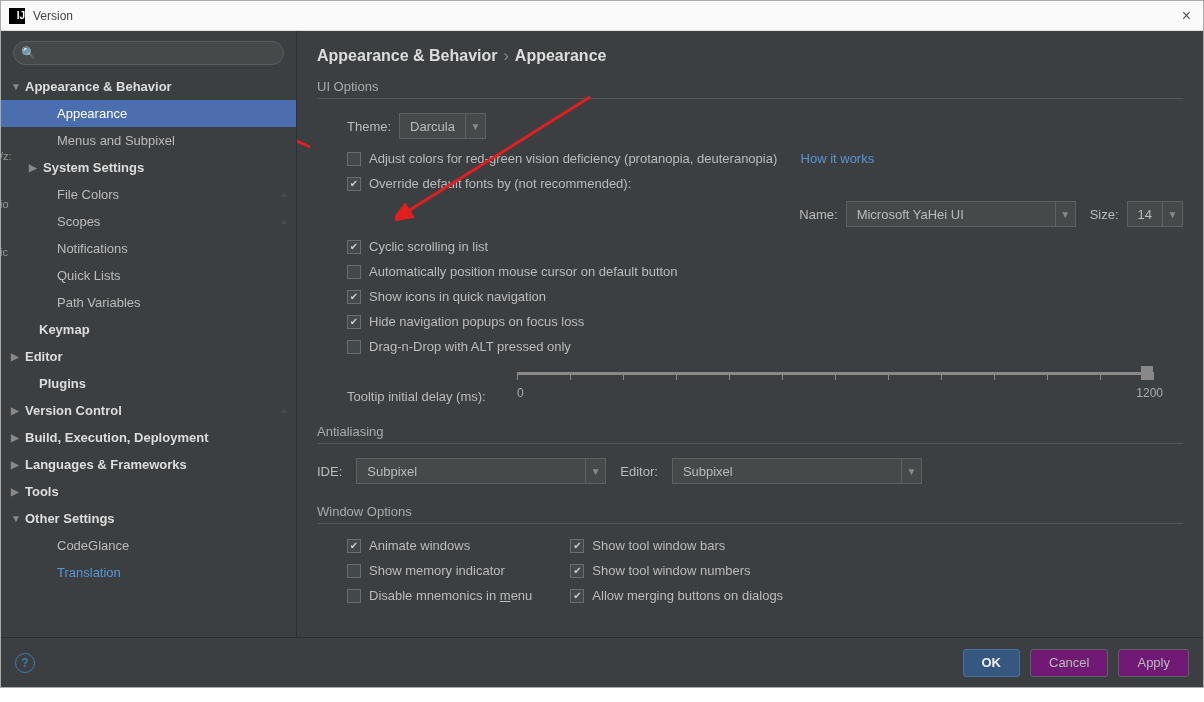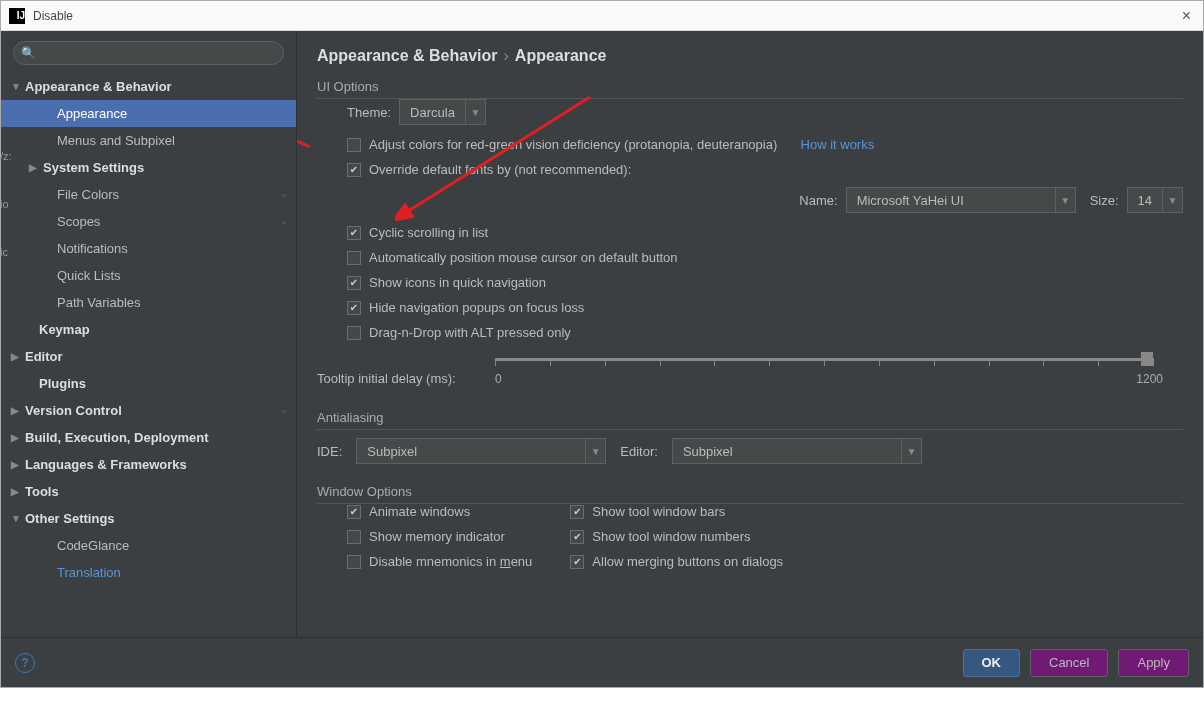--- a/index.html
+++ b/index.html
@@ -18,31 +18,31 @@
   .tree-item { display: flex; align-items: center; height: 27px; padding-left: 10px; cursor: pointer; color: #bbb; position:relative;}
   .tree-item.bold { font-weight: bold; color: #ddd; }
   .tree-item.selected { background: #4b6eaf; color: #fff; }
   .tree-item .arrow { width: 14px; display: inline-block; font-size: 10px; color: #888;}
   .tree-item .badge { position:absolute; right:10px; font-size:11px; color:#666;}
   .indent-1 { padding-left: 38px; }
   .indent-2 { padding-left: 56px; }
   .main { flex: 1; padding: 16px 20px; overflow: auto; color: #bbb; position:relative;}
   .breadcrumb { font-size: 16px; font-weight: bold; color: #ddd; margin-bottom: 14px; display:flex; align-items:center; gap:6px;}
   .breadcrumb .sep { color: #888; font-weight: normal;}
-  .section-title { font-size: 13px; color: #aaa; border-bottom: 1px solid #555; padding-bottom: 4px; }
+  .section-title { font-size: 13px; color: #aaa; border-bottom: 1px solid #555; padding-bottom: 4px; margin-bottom: 14px;}
   .row { display: flex; align-items: center; margin-bottom: 12px; font-size: 13px;}
   .ind { margin-left: 30px;}
   .check { display: flex; align-items: center; gap: 8px; margin-bottom: 10px; margin-left: 30px;}
   .checkbox { width: 14px; height: 14px; border: 1px solid #6a6d6f; background: #43494a; display: inline-flex; align-items:center; justify-content:center; font-size:11px; color:#bbb;}
   .checkbox.checked::after { content: "✔"; font-size: 10px; color:#ccc;}
   .select { display: inline-flex; align-items: center; border: 1px solid #5e6163; background: #45494a; height: 26px; }
   .select .sval { padding: 0 10px; color: #bbb;}
   .select .arr { width: 20px; border-left: 1px solid #5e6163; text-align: center; color: #888; font-size: 10px; height:100%; display:flex; align-items:center; justify-content:center;}
   .link { color: #5896d2; cursor: pointer;}
-  .slider-wrap { display:flex; align-items:center; margin-top:6px; margin-bottom:20px;gap:8px;}
+  .slider-wrap { display:flex; align-items:flex-end; margin-left:30px; margin-top:6px; margin-bottom:20px;}
   .slider-label { width: 170px; padding-top:16px;}
   .slider { flex:1; position:relative; height:40px; margin-right:30px;}
   .slider-track { position:absolute; left:0; right:0; top:8px; height:3px; background:#888;}
   .slider-tick { position:absolute; top:8px; width:1px; height:8px; background:#888;}
   .slider-thumb { position:absolute; right:0; top:2px; width:12px; height:14px; background:#888;}
   .slider-min { position:absolute; left:0; top:22px; font-size:12px; color:#aaa;}
   .slider-max { position:absolute; right:-10px; top:22px; font-size:12px; color:#aaa;}
   .aa-row { display:flex; align-items:center; gap:14px; margin-top:8px; margin-left:0;}
   .aa-row .select { width: 250px; justify-content:space-between;}
   .wopts { display:flex; gap:38px; margin-left:30px;}
@@ -62,21 +62,21 @@
 
 <div class="left-strip">
     <span>/z:</span>
     <span>io</span>
     <span>ic</span>
   </div>
 
 <div class="window">
   <div class="titlebar">
     <div class="app-icon">IJ</div>
-    <div class="title">Disable</div>
+    <div class="title">Version</div>
     <div class="close">×</div>
   </div>
 
   <div class="content">
     <div class="sidebar">
       <div class="search-wrap">
         <span class="search-icon">🔍</span>
         <input class="search" placeholder="" style="">
       </div>
       <div class="tree">

